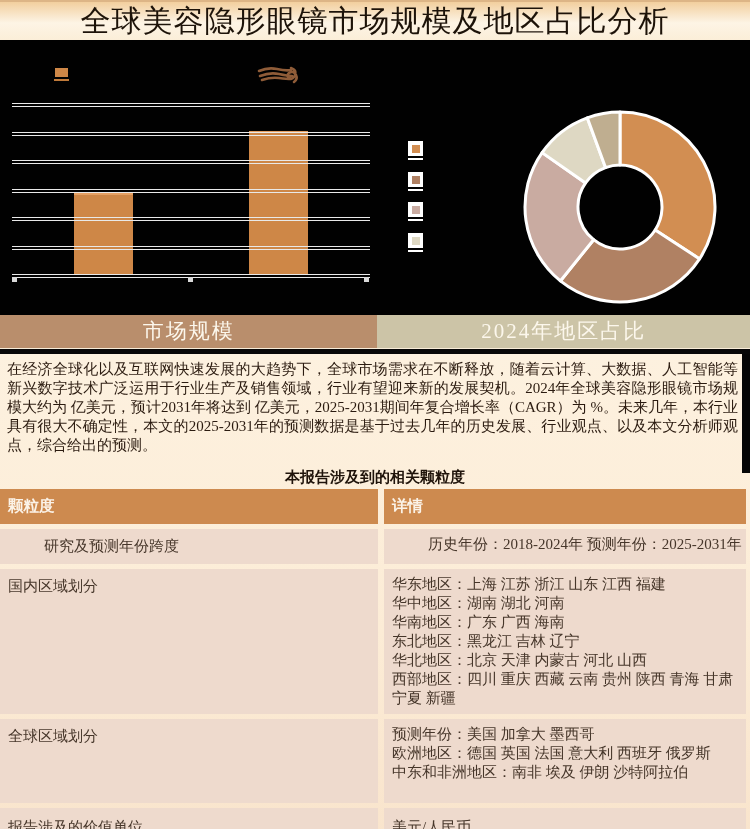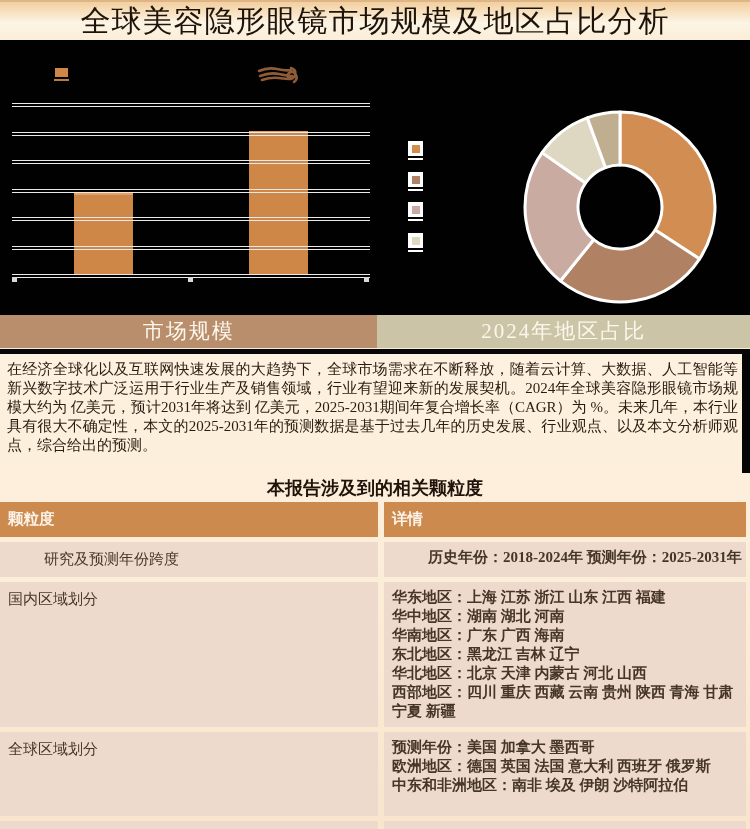--- a/index.html
+++ b/index.html
@@ -57,38 +57,38 @@
   .content{
     position:absolute;left:0;top:354px;width:750px;height:615px;
     background:linear-gradient(180deg,#fdf1df 0%,#fcecd6 45%,#f7dfc6 100%);
   }
   .right-strip{position:absolute;right:0;top:0;width:8px;height:119px;background:#050505;}
   .intro{
     margin:0;padding:6px 12px 0 7px;
     font-size:15px;line-height:19px;color:#2b1b10;text-align:justify;
   }
   .tbl-heading{
-    margin:21px 0 2px 0;text-align:center;font-size:18px;font-weight:bold;color:#1f130a;
+    margin:13px 0 2px 0;text-align:center;font-size:15px;font-weight:bold;color:#1f130a;
   }
   .gtable{padding-right:4px;}
   .trow,.thead{display:flex;margin-bottom:5px;}
   .thead{background:transparent;margin-bottom:5px;}
   .thead .cell{background:#cd8a4f;color:#fbf3e8;font-weight:bold;font-size:15.5px;
     min-height:35px;display:flex;align-items:center;box-sizing:border-box;}
   .cell{box-sizing:border-box;}
   .col1{width:378px;margin-right:6px;padding-left:8px;}
   .col2{flex:1;padding-left:8px;}
   .trow .cell{background:#eedacd;color:#46362a;font-size:15px;line-height:19px;
     padding-top:6px;padding-bottom:6px;}
   .trow .col1{padding-top:8px;}
   .r1 .cell{min-height:35px;padding-left:44px;}
   .r2 .cell{min-height:138px;}
   .r3 .cell{min-height:84px;}
   .r4 .cell{min-height:44px;padding-top:10px;}
-  .dline{margin:0;font-weight:bold;}
+  .dline{margin:0;}
 </style>
 </head>
 <body>
 
 <div class="page">
 
   <div class="title-bar">
     <h1>全球美容隐形眼镜市场规模及地区占比分析</h1>
   </div>
 

